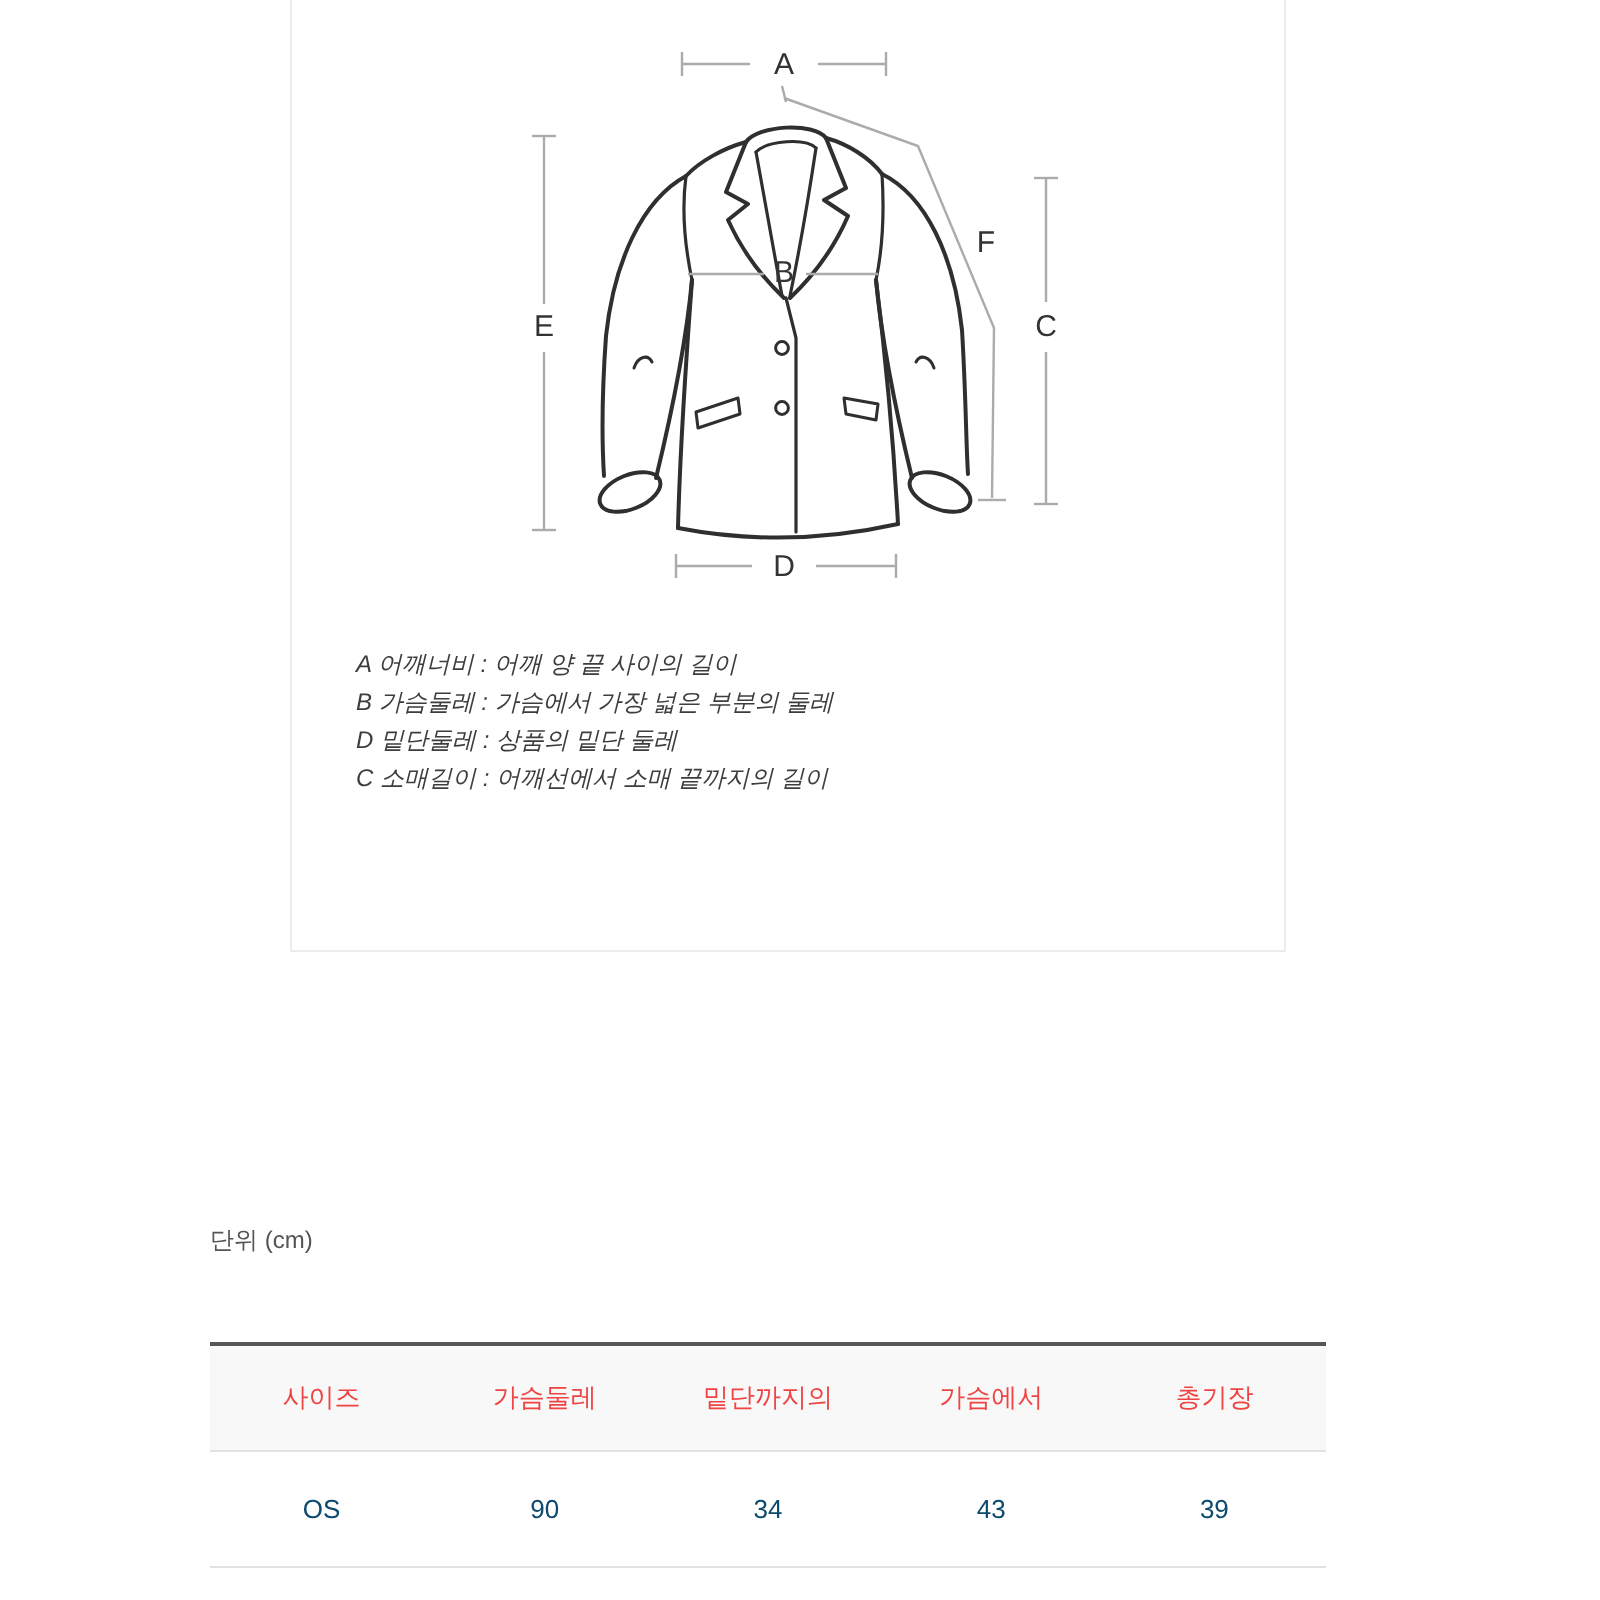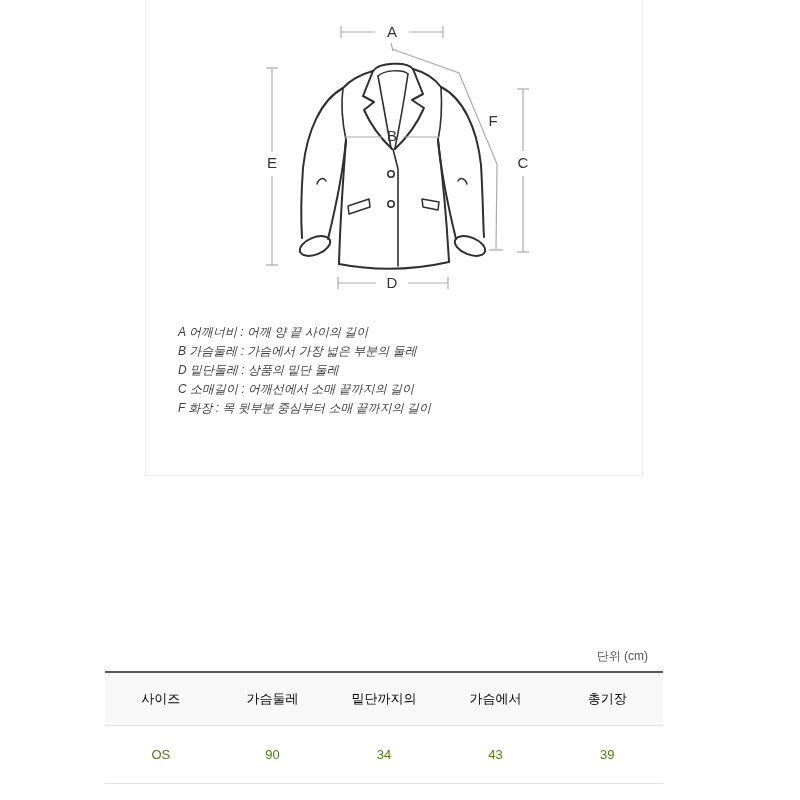--- a/index.html
+++ b/index.html
@@ -38,51 +38,50 @@
     top: 323px;
     font-size: 12px;
     line-height: 19px;
     color: #3d3d3d;
     white-space: nowrap;
     font-style: italic;
   }
   .unit-label {
     position: absolute;
     left: 105px;
-    top: 648px;
+    top: 612px;
     width: 543px;
-    text-align: right;
     font-size: 12px;
     color: #555555;
   }
   .size-table-wrap {
     position: absolute;
     left: 105px;
     top: 671px;
     width: 558px;
   }
   table.size-table {
     width: 100%;
     border-collapse: collapse;
     table-layout: fixed;
     border-top: 2px solid #55565a;
     font-size: 13px;
   }
   table.size-table thead th {
     height: 52px;
     background: #f8f8f8;
     font-weight: 400;
-    color: #000000;
+    color: #ef4444;
     text-align: center;
     border-bottom: 1px solid #e2e2e2;
     padding: 0;
   }
   table.size-table tbody td {
     height: 57px;
-    color: #4d7c0f;
+    color: #0c4a6e;
     text-align: center;
     border-bottom: 1px solid #e2e2e2;
     padding: 0;
     background: #ffffff;
   }
   .svg-label {
     font-family: "Liberation Sans", "DejaVu Sans", sans-serif;
     font-size: 15px;
     fill: #333333;
   }
@@ -188,21 +187,20 @@
       <text class="svg-label" x="127" y="168">E</text>
       <text class="svg-label" x="348" y="126">F</text>
     </g>
   </svg>
 
   <div class="legend">
     <div>A 어깨너비 : 어깨 양 끝 사이의 길이</div>
     <div>B 가슴둘레 : 가슴에서 가장 넓은 부분의 둘레</div>
     <div>D 밑단둘레 : 상품의 밑단 둘레</div>
     <div>C 소매길이 : 어깨선에서 소매 끝까지의 길이</div>
-    <div>F 화장 : 목 뒷부분 중심부터 소매 끝까지의 길이</div>
   </div>
 
   <div class="unit-label">단위 (cm)</div>
 
   <div class="size-table-wrap">
     <table class="size-table">
       <thead>
         <tr>
           <th>사이즈</th>
           <th>가슴둘레</th>

